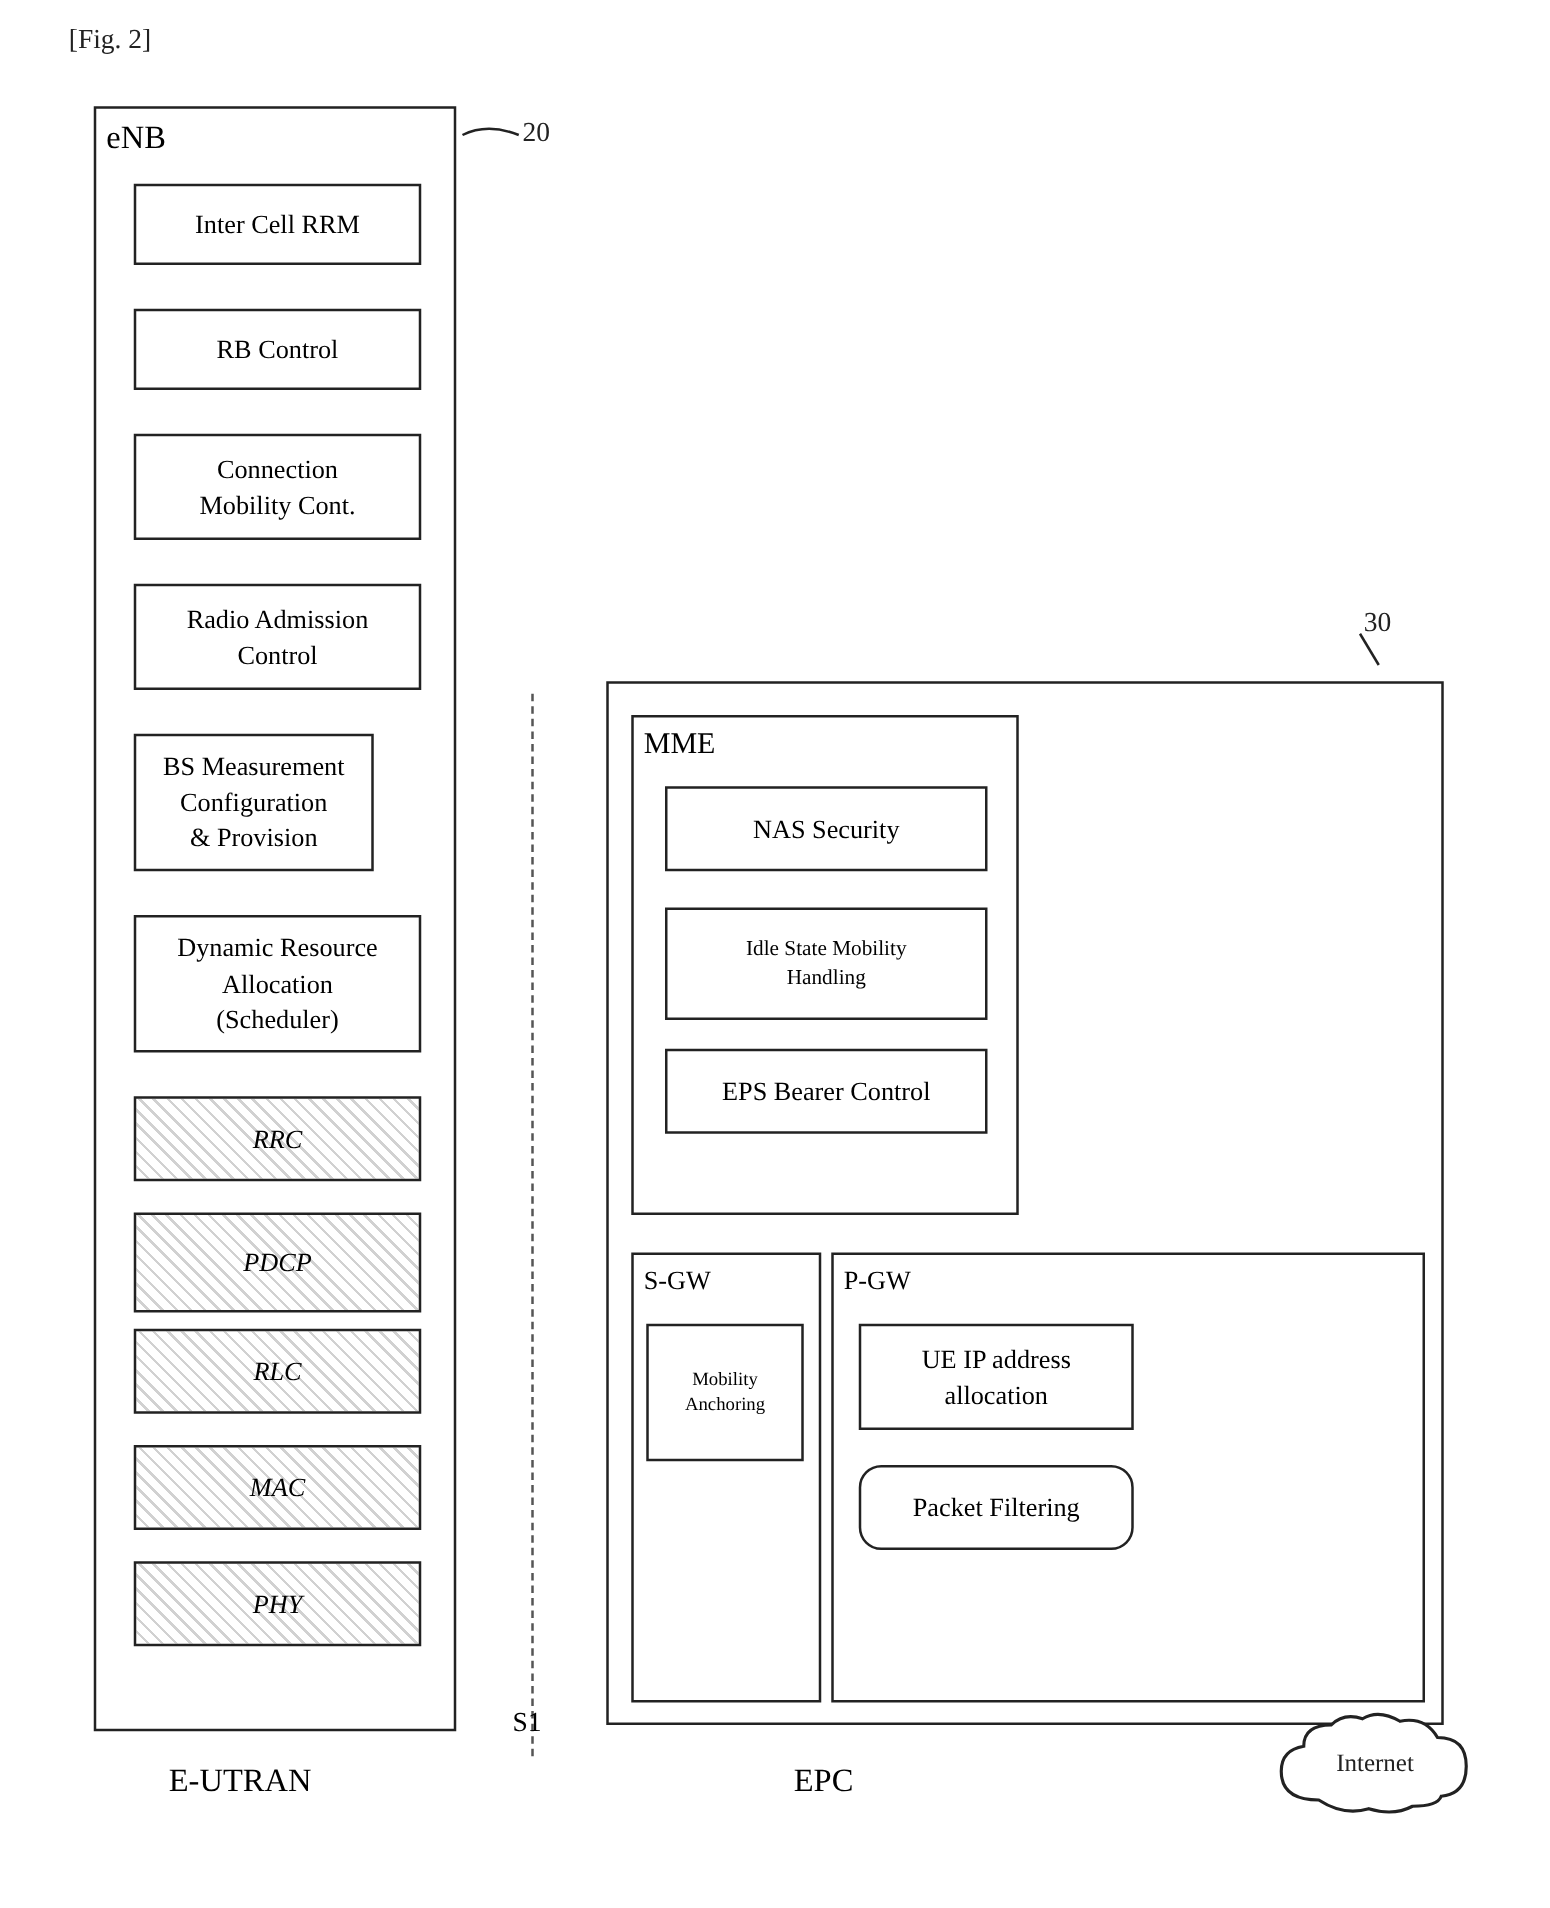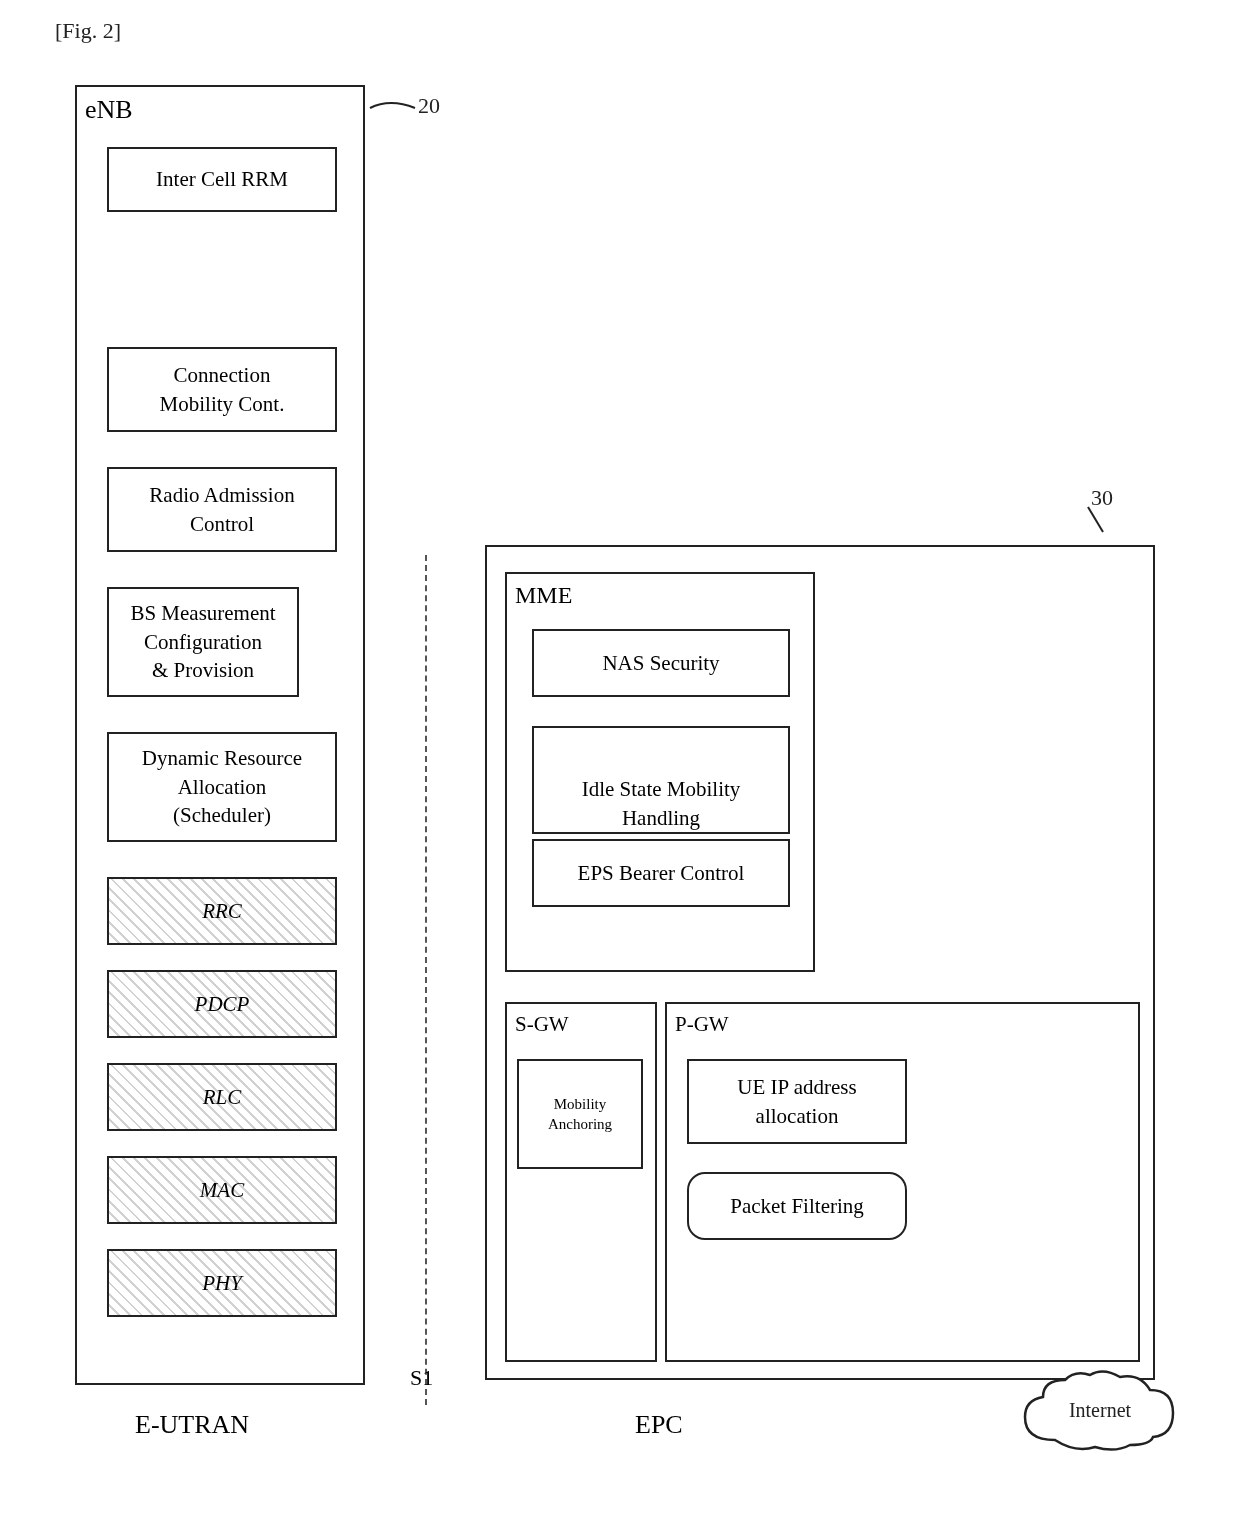--- a/index.html
+++ b/index.html
@@ -119,20 +119,23 @@
 
 <div class="diagram">
 
   <div class="enb-box">
     <span class="enb-label">eNB</span>
 
     <div class="comp-box" style="top:60px;left:30px;width:230px;height:65px;font-size:21px;">
       <span>Inter Cell RRM</span>
     </div>
 
+    <div class="comp-box" style="top:160px;left:30px;width:230px;height:65px;">
+      <span>RB Control</span>
+    </div>
 
     <div class="comp-box" style="top:260px;left:30px;width:230px;height:85px;">
       <span>Connection<br>Mobility Cont.</span>
     </div>
 
     <div class="comp-box" style="top:380px;left:30px;width:230px;height:85px;">
       <span>Radio Admission<br>Control</span>
     </div>
 
     <div class="comp-box" style="top:500px;left:30px;width:192px;height:110px;">
@@ -141,21 +144,21 @@
 
     <div class="comp-box" style="top:645px;left:30px;width:230px;height:110px;">
       <span>Dynamic Resource<br>Allocation<br>(Scheduler)</span>
     </div>
 
     <div class="hatch-box" style="top:790px;left:30px;width:230px;height:68px;">
       <div class="hatch-bg"></div>
       <span class="hatch-text">RRC</span>
     </div>
 
-    <div class="hatch-box" style="top:883px;left:30px;width:230px;height:68px;">
+    <div class="hatch-box" style="top:883px;left:30px;width:230px;height:80px;">
       <div class="hatch-bg"></div>
       <span class="hatch-text">PDCP</span>
     </div>
 
     <div class="hatch-box" style="top:976px;left:30px;width:230px;height:68px;">
       <div class="hatch-bg"></div>
       <span class="hatch-text">RLC</span>
     </div>
 
     <div class="hatch-box" style="top:1069px;left:30px;width:230px;height:68px;">
@@ -191,21 +194,21 @@
       </svg>
     </div>
 
     <div style="position:absolute; top:25px; left:18px; width:310px; height:400px; border:2.5px solid #222;">
       <span style="position:absolute;top:8px;left:8px;font-size:24px;font-family:Times New Roman;">MME</span>
 
       <div class="comp-box" style="top:55px;left:25px;width:258px;height:68px;font-size:21px;">
         <span>NAS Security</span>
       </div>
 
-      <div class="comp-box" style="top:152px;left:25px;width:258px;height:108px;font-size:21px;align-items:flex-end;">
+      <div class="comp-box" style="top:152px;left:25px;width:258px;height:90px;font-size:17px;">
         <span>Idle State Mobility<br>Handling</span>
       </div>
 
       <div class="comp-box" style="top:265px;left:25px;width:258px;height:68px;font-size:21px;">
         <span>EPS Bearer Control</span>
       </div>
     </div>
 
     <div style="position:absolute; top:455px; left:18px; width:152px; height:360px; border:2.5px solid #222;">
       <span style="position:absolute;top:8px;left:8px;font-size:21px;font-family:Times New Roman;">S-GW</span>

